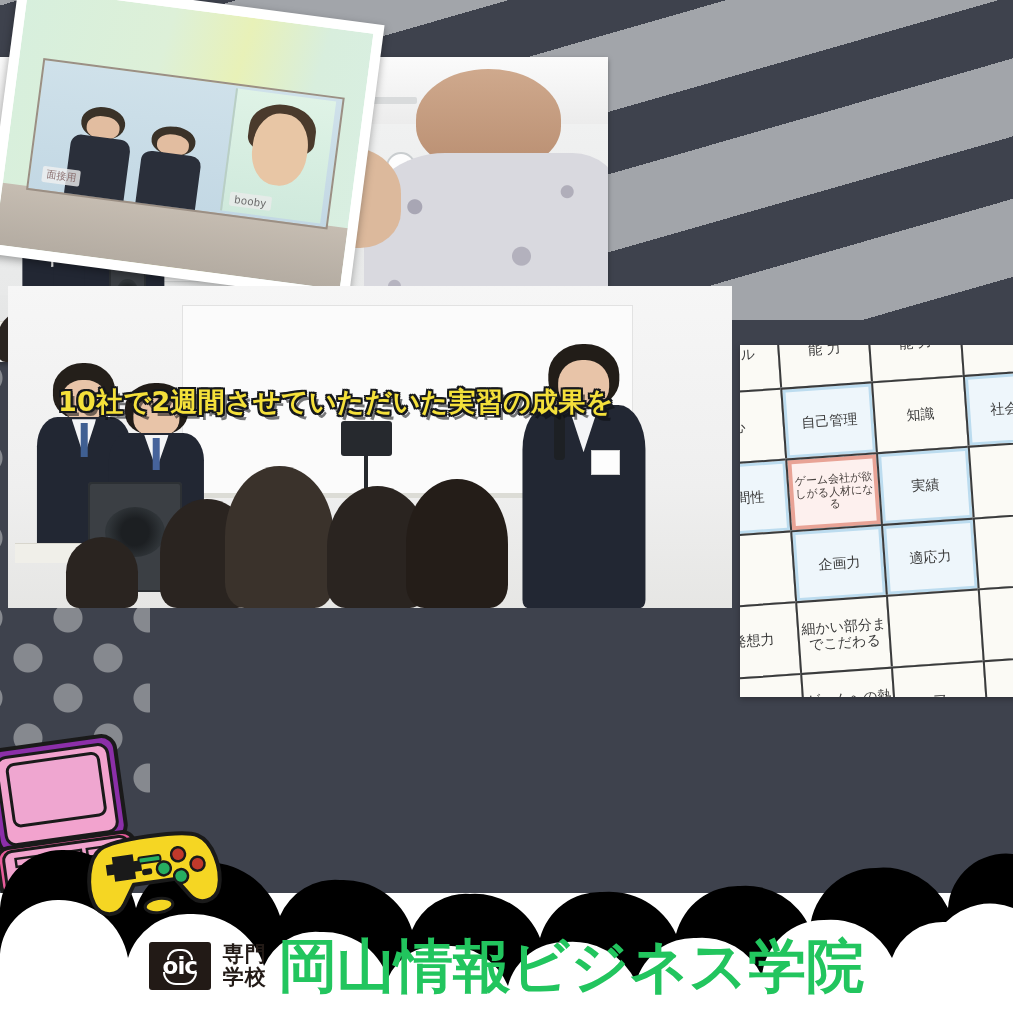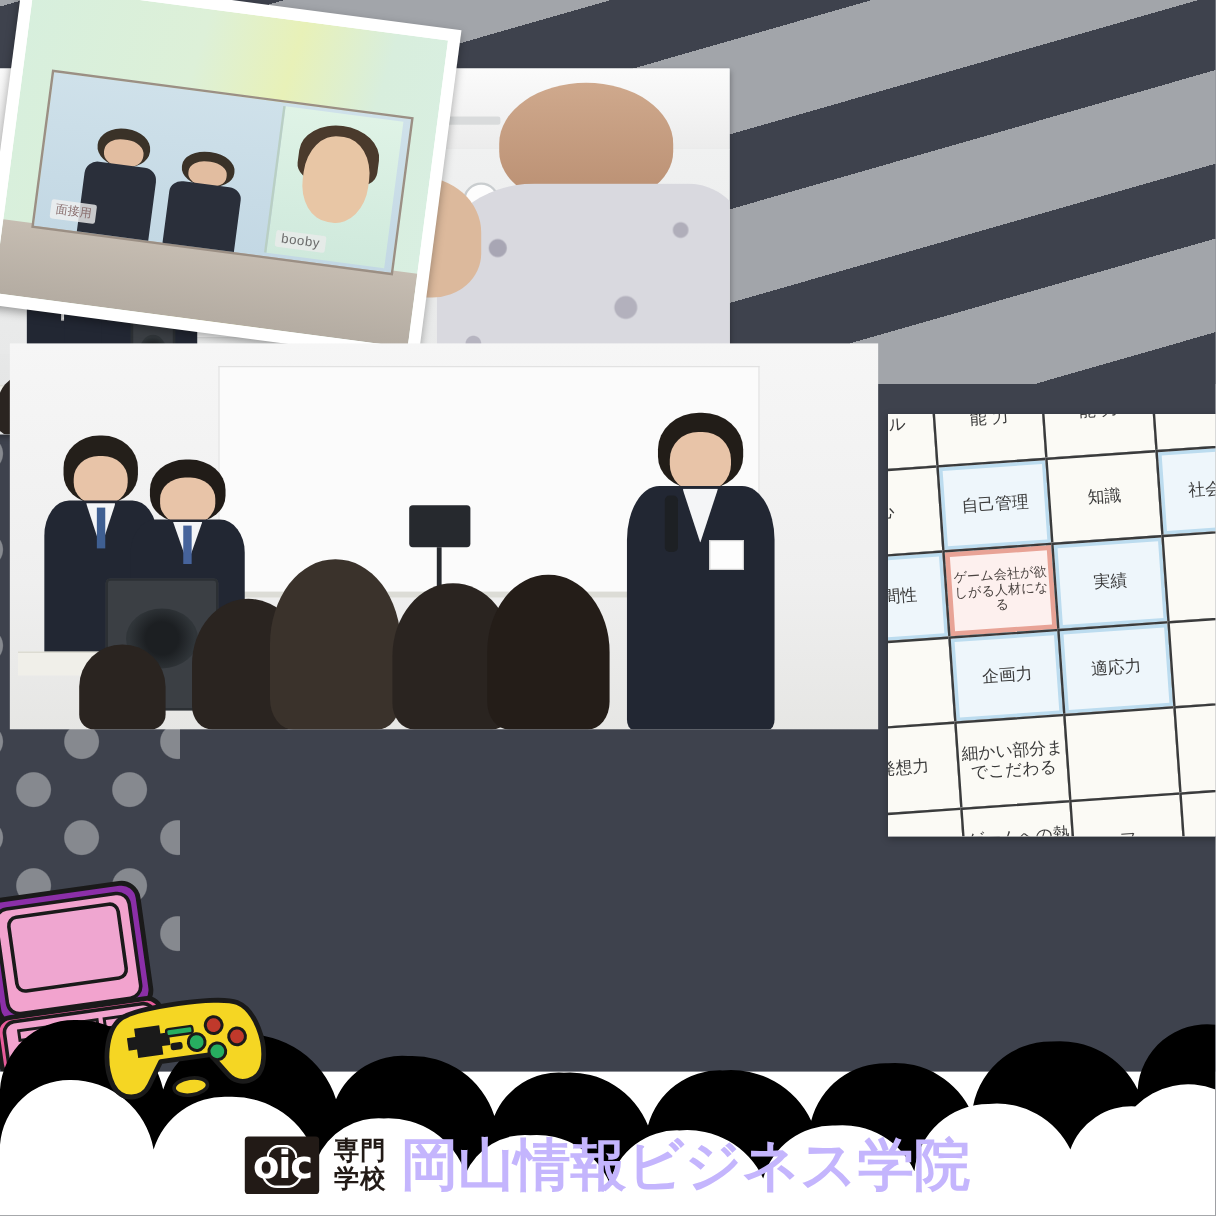--- a/index.html
+++ b/index.html
@@ -391,21 +391,21 @@
   .oic-mark{
     width:62px; height:48px;
     background:#221a16;
     border-radius:3px;
     position:relative;
     display:flex; align-items:center; justify-content:center;
   }
   .oic-mark .oic-text{
     color:#ffffff;
     font-weight:bold;
-    font-size:32px;
+    font-size:23px;
     letter-spacing:-1px;
     font-family:"DejaVu Sans","Liberation Sans",sans-serif;
     line-height:1;
   }
   .oic-mark .brow{
     position:absolute; left:50%; top:7px; transform:translateX(-50%);
     width:22px; height:9px;
     border:2px solid #ffffff;
     border-bottom:none;
     border-radius:12px 12px 0 0;
@@ -419,23 +419,23 @@
   }
   .senmon{
     display:flex; flex-direction:column;
     font-weight:bold; font-size:21px; line-height:1.08;
     color:#221a16;
     font-family:"DejaVu Sans","Liberation Sans",sans-serif;
     letter-spacing:1px;
   }
   .school-name{
     font-weight:bold;
-    font-size:47px;
+    font-size:58px;
     line-height:1;
-    color:#c4b5fd;
+    color:#22c55e;
     font-family:"DejaVu Sans","Liberation Sans",sans-serif;
     letter-spacing:0px;
   }
 </style>
 </head>
 <body>
 
 <div id="poster">
 
   <div class="bg-base"></div>
@@ -579,20 +579,21 @@
 
         <div class="gcell">動力</div>
         <div class="gcell">ゲームへの熱意</div>
         <div class="gcell">フ</div>
         <div class="gcell"></div>
       </div>
     </div>
   </div>
 
   <div id="headline">
+    <span class="hl">10社で2週間させていただいた実習の成果を</span>
   </div>
 
   <div id="photo-presentation">
     <div class="photo-inner">
       <div class="pres-scene">
         <div class="pres-board"></div>
 
         <div class="person" style="left:4%;bottom:18%;width:13%;height:58%;">
           <div class="p-head" style="top:0;width:66%;height:30%;background:#241f1a;"></div>
           <div class="p-face" style="top:9%;width:48%;height:22%;"></div>

